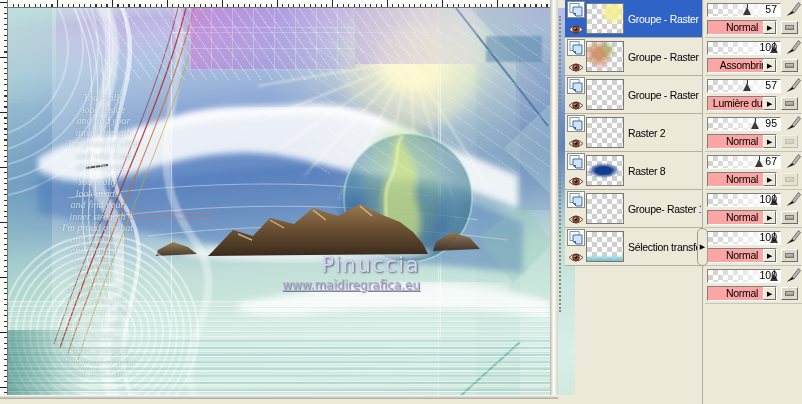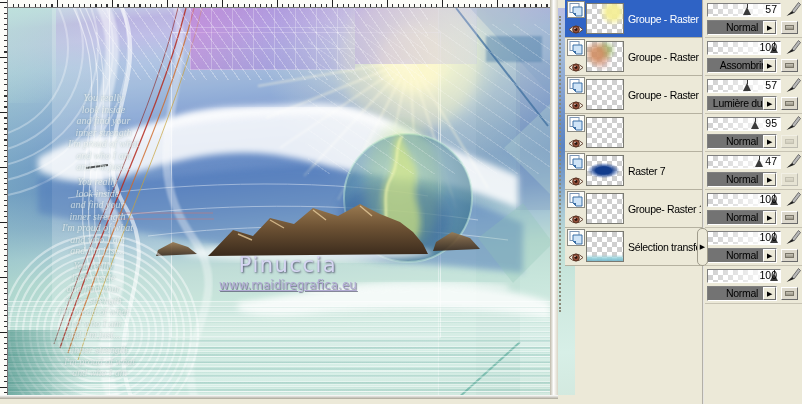--- a/index.html
+++ b/index.html
@@ -64,21 +64,21 @@
   .streaks2 { left:0; top:332px; width:542px; height:55px;
     background:repeating-linear-gradient(180deg, rgba(96,166,154,.25) 0 2px,
       rgba(255,255,255,.35) 2px 3px, transparent 3px 7px); }
   .darkwater { left:0; top:322px; width:78px; height:65px;
     background:linear-gradient(90deg, rgba(42,122,112,.5), rgba(42,122,112,0)); }
   .stanza { width:175px; text-align:center; font:italic 10px/11.5px "Liberation Serif", serif;
     color:rgba(255,255,255,.62); text-shadow:0 0 2px rgba(90,130,125,.5); pointer-events:none; }
   .st1 { left:8px; top:84px; } .st2 { left:2px; top:168px; }
   .st3 { left:-2px; top:252px; color:rgba(255,255,255,.55); }
   .st4 { left:4px; top:336px; color:rgba(255,255,255,.5); }
-  .sig { left:140px; top:245px; width:280px; text-align:center; }
+  .sig { left:132px; top:245px; width:280px; text-align:right; }
   .sig .t1 { font:21px "DejaVu Sans", sans-serif; letter-spacing:1.5px; color:#d6d6f2;
     text-shadow:1px 1px 2px rgba(60,60,90,.8); }
   .sig .t2 { font:12px "DejaVu Sans", sans-serif; color:#b2abd4;
     text-shadow:1px 1px 1px rgba(60,60,90,.6); margin-top:1px;text-decoration:underline; }
 
   
   .gripper { position:absolute; left:559px; top:16px; width:3px; height:296px;
     border-left:2px dotted #8a8a7a; }
   .pal-divider { position:absolute; left:702px; top:0; width:2px; height:404px;
     background:linear-gradient(90deg,#9a9689,#ffffff); }
@@ -119,21 +119,21 @@
   .cblock { position:relative; height:38px; border-bottom:1px solid #c8c4b4; }
   .sbar { position:absolute; left:2px; top:3px; width:74px; height:14px;
     border:1px solid; border-color:#808080 #fff #fff #808080; overflow:hidden; }
   .sbar .fade { position:absolute; inset:0; background:linear-gradient(to right, rgba(255,255,255,0), #fff 92%); }
   .sbar .num { position:absolute; right:3px; top:-1px; font-size:10.5px; color:#000; z-index:3; }
   .sl-thumb { position:absolute; top:0; width:9px; height:12px; z-index:2; }
   .sl-thumb::before { content:""; position:absolute; left:4px; top:0; width:1px; height:4px; background:#333; }
   .sl-thumb::after { content:""; position:absolute; left:0; top:3px; width:0; height:0;
     border-left:4.5px solid transparent; border-right:4.5px solid transparent; border-bottom:8px solid #3a3a3a; }
   .brush { position:absolute; left:79px; top:1px; width:17px; height:16px; }
-  .dropdown { position:absolute; left:2px; top:20px; width:70px; height:15px; background:#737373;
+  .dropdown { position:absolute; left:2px; top:20px; width:70px; height:15px; background:#fca5a5;
     border:1px solid; border-color:#808080 #fff #fff #808080;
     font-size:10.5px; letter-spacing:-.3px; text-align:center; line-height:13px; color:#000; }
   .dd-btn { position:absolute; right:0; top:0; width:13px; height:13px; background:#ece9d8;
     border:1px solid; border-color:#fff #6a6a6a #6a6a6a #fff;
     font-size:7px; line-height:11px; text-align:center; color:#000; }
   .link-btn { position:absolute; left:76px; top:21px; width:17px; height:13px; background:#dcd8cc;
     border:1px solid; border-color:#fff #6a6a6a #6a6a6a #fff; }
   .link-btn::after { content:""; position:absolute; left:3px; top:3px; right:3px; bottom:3px;
     background:linear-gradient(#c8c4b8,#9a9688); border:1px solid #7a766a; }
   .link-btn.faint { opacity:.35; }
@@ -386,38 +386,39 @@
             <path d="M6 6 h9 v9 h-6 l-3 -3 Z" fill="#cfe4f7" stroke="#3a6ea5"></path>
             <path d="M6 12 l3 3 v-3 Z" fill="#3a6ea5"></path>
           </svg></span>
         <span class="eye-btn"><svg width="16" height="11" viewBox="0 0 16 11">
             <path d="M1 5.5 Q8 -1.5 15 5.5 Q8 12.5 1 5.5 Z" fill="#f4efe2" stroke="#6a4a3a" stroke-width="1"></path>
             <circle cx="8" cy="5.5" r="3.4" fill="#96503a" stroke="#4a2a1a" stroke-width="0.8"></circle>
             <circle cx="8" cy="5.5" r="1.4" fill="#2a150d"></circle>
             <circle cx="7" cy="4.4" r="0.7" fill="#fff" opacity="0.8"></circle>
           </svg></span>
         <span class="thumb checker"></span>
+        <span class="lname">Raster 2</span>
       </div>
       <div class="lrow">
         <span class="ltype-btn"><svg width="18" height="17" viewBox="0 0 18 17">
             <rect x="0.5" y="0.5" width="17" height="16" fill="#fdfdfa" stroke="#8c8c84"></rect>
             <rect x="3" y="2.5" width="9" height="9" fill="#ffffff" stroke="#7d96b5"></rect>
             <path d="M6 6 h9 v9 h-6 l-3 -3 Z" fill="#cfe4f7" stroke="#3a6ea5"></path>
             <path d="M6 12 l3 3 v-3 Z" fill="#3a6ea5"></path>
           </svg></span>
         <span class="eye-btn"><svg width="16" height="11" viewBox="0 0 16 11">
             <path d="M1 5.5 Q8 -1.5 15 5.5 Q8 12.5 1 5.5 Z" fill="#f4efe2" stroke="#6a4a3a" stroke-width="1"></path>
             <circle cx="8" cy="5.5" r="3.4" fill="#96503a" stroke="#4a2a1a" stroke-width="0.8"></circle>
             <circle cx="8" cy="5.5" r="1.4" fill="#2a150d"></circle>
             <circle cx="7" cy="4.4" r="0.7" fill="#fff" opacity="0.8"></circle>
           </svg></span>
         <span class="thumb checker">
           <span class="ov b5"></span>
         </span>
-        <span class="lname">Raster 7</span>
+        <span class="lname">Raster 8</span>
       </div>
       <div class="lrow">
         <span class="ltype-btn"><svg width="18" height="17" viewBox="0 0 18 17">
             <rect x="0.5" y="0.5" width="17" height="16" fill="#fdfdfa" stroke="#8c8c84"></rect>
             <rect x="3" y="2.5" width="9" height="9" fill="#ffffff" stroke="#7d96b5"></rect>
             <path d="M6 6 h9 v9 h-6 l-3 -3 Z" fill="#cfe4f7" stroke="#3a6ea5"></path>
             <path d="M6 12 l3 3 v-3 Z" fill="#3a6ea5"></path>
           </svg></span>
         <span class="eye-btn"><svg width="16" height="11" viewBox="0 0 16 11">
             <path d="M1 5.5 Q8 -1.5 15 5.5 Q8 12.5 1 5.5 Z" fill="#f4efe2" stroke="#6a4a3a" stroke-width="1"></path>
@@ -497,21 +498,21 @@
             <path d="M8 10 L14.5 1.5 L16.5 3.5 L10 12 Z" fill="#b8b8b8" stroke="#555" stroke-width="0.8"></path>
             <path d="M2.5 15 L8 10 L10 12 Z" fill="#222"></path>
           </svg></span>
         <span class="dropdown"><span>Normal</span><span class="dd-btn">▶</span></span>
         <span class="link-btn faint"></span>
       </div>
       <div class="cblock">
         <span class="sbar checker">
           <span class="fade"></span>
           <span class="sl-thumb" style="left: calc(75% - 7.5px);"></span>
-          <span class="num">47</span>
+          <span class="num">67</span>
         </span>
         <span class="brush"><svg width="17" height="16" viewBox="0 0 17 16">
             <path d="M8 10 L14.5 1.5 L16.5 3.5 L10 12 Z" fill="#b8b8b8" stroke="#555" stroke-width="0.8"></path>
             <path d="M2.5 15 L8 10 L10 12 Z" fill="#222"></path>
           </svg></span>
         <span class="dropdown"><span>Normal</span><span class="dd-btn">▶</span></span>
         <span class="link-btn faint"></span>
       </div>
       <div class="cblock">
         <span class="sbar checker">

